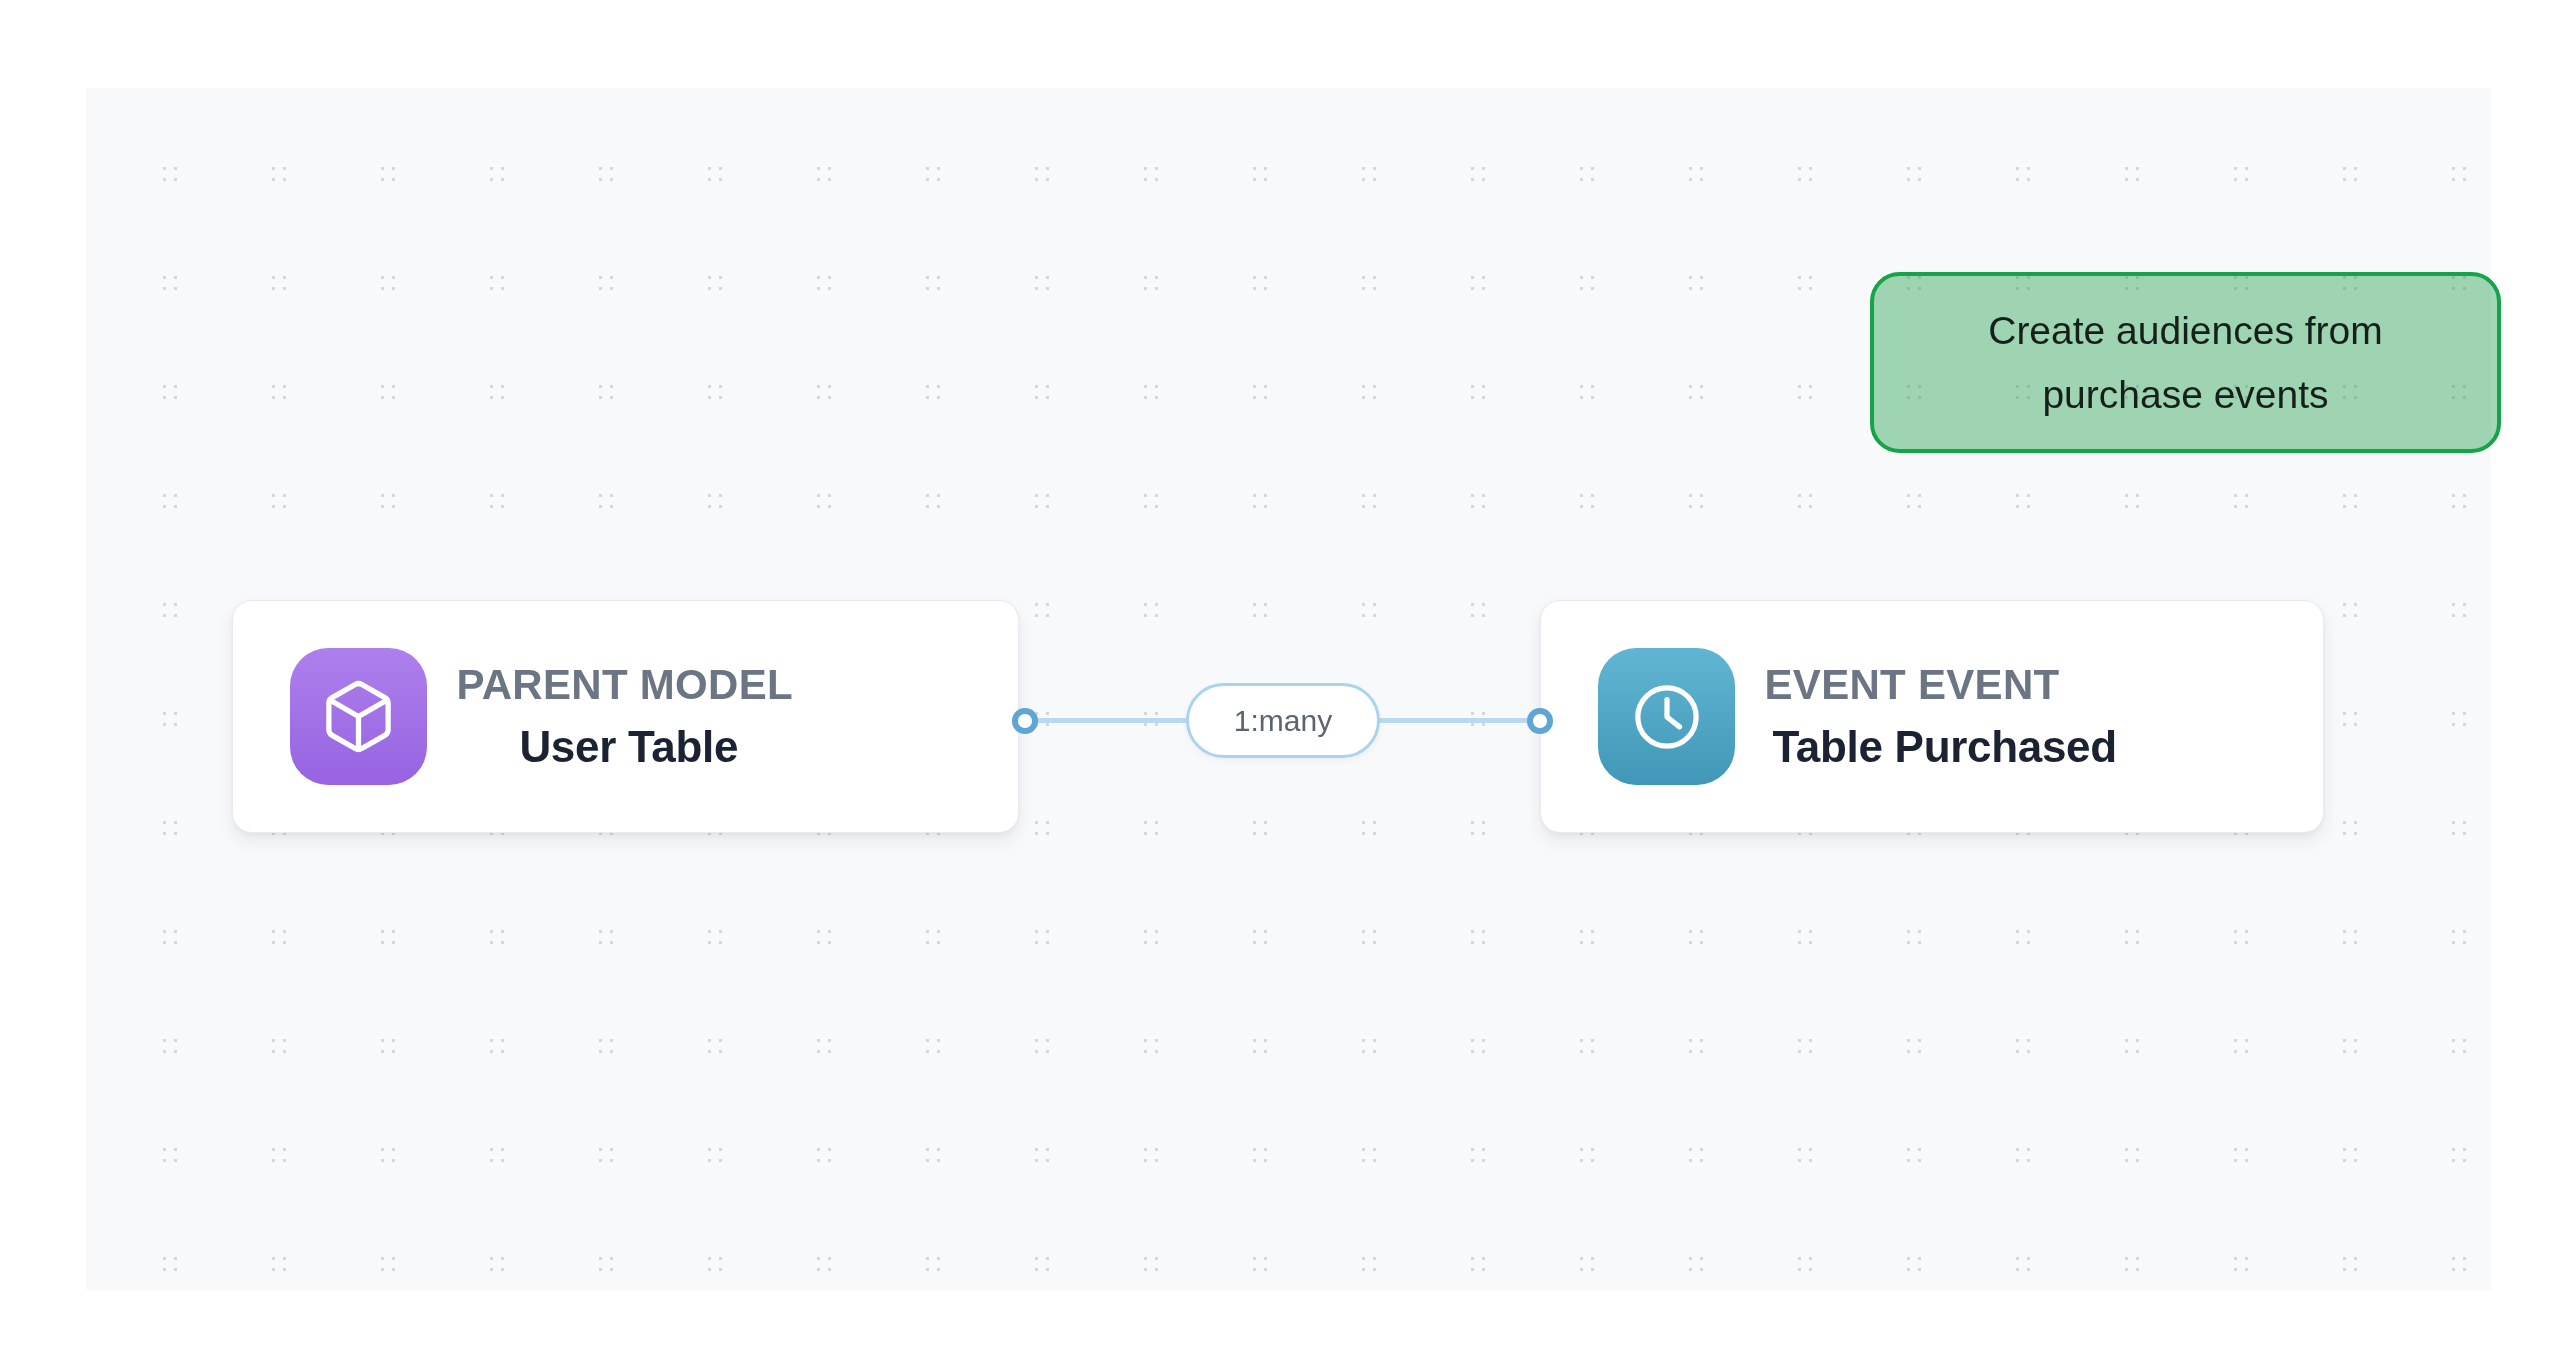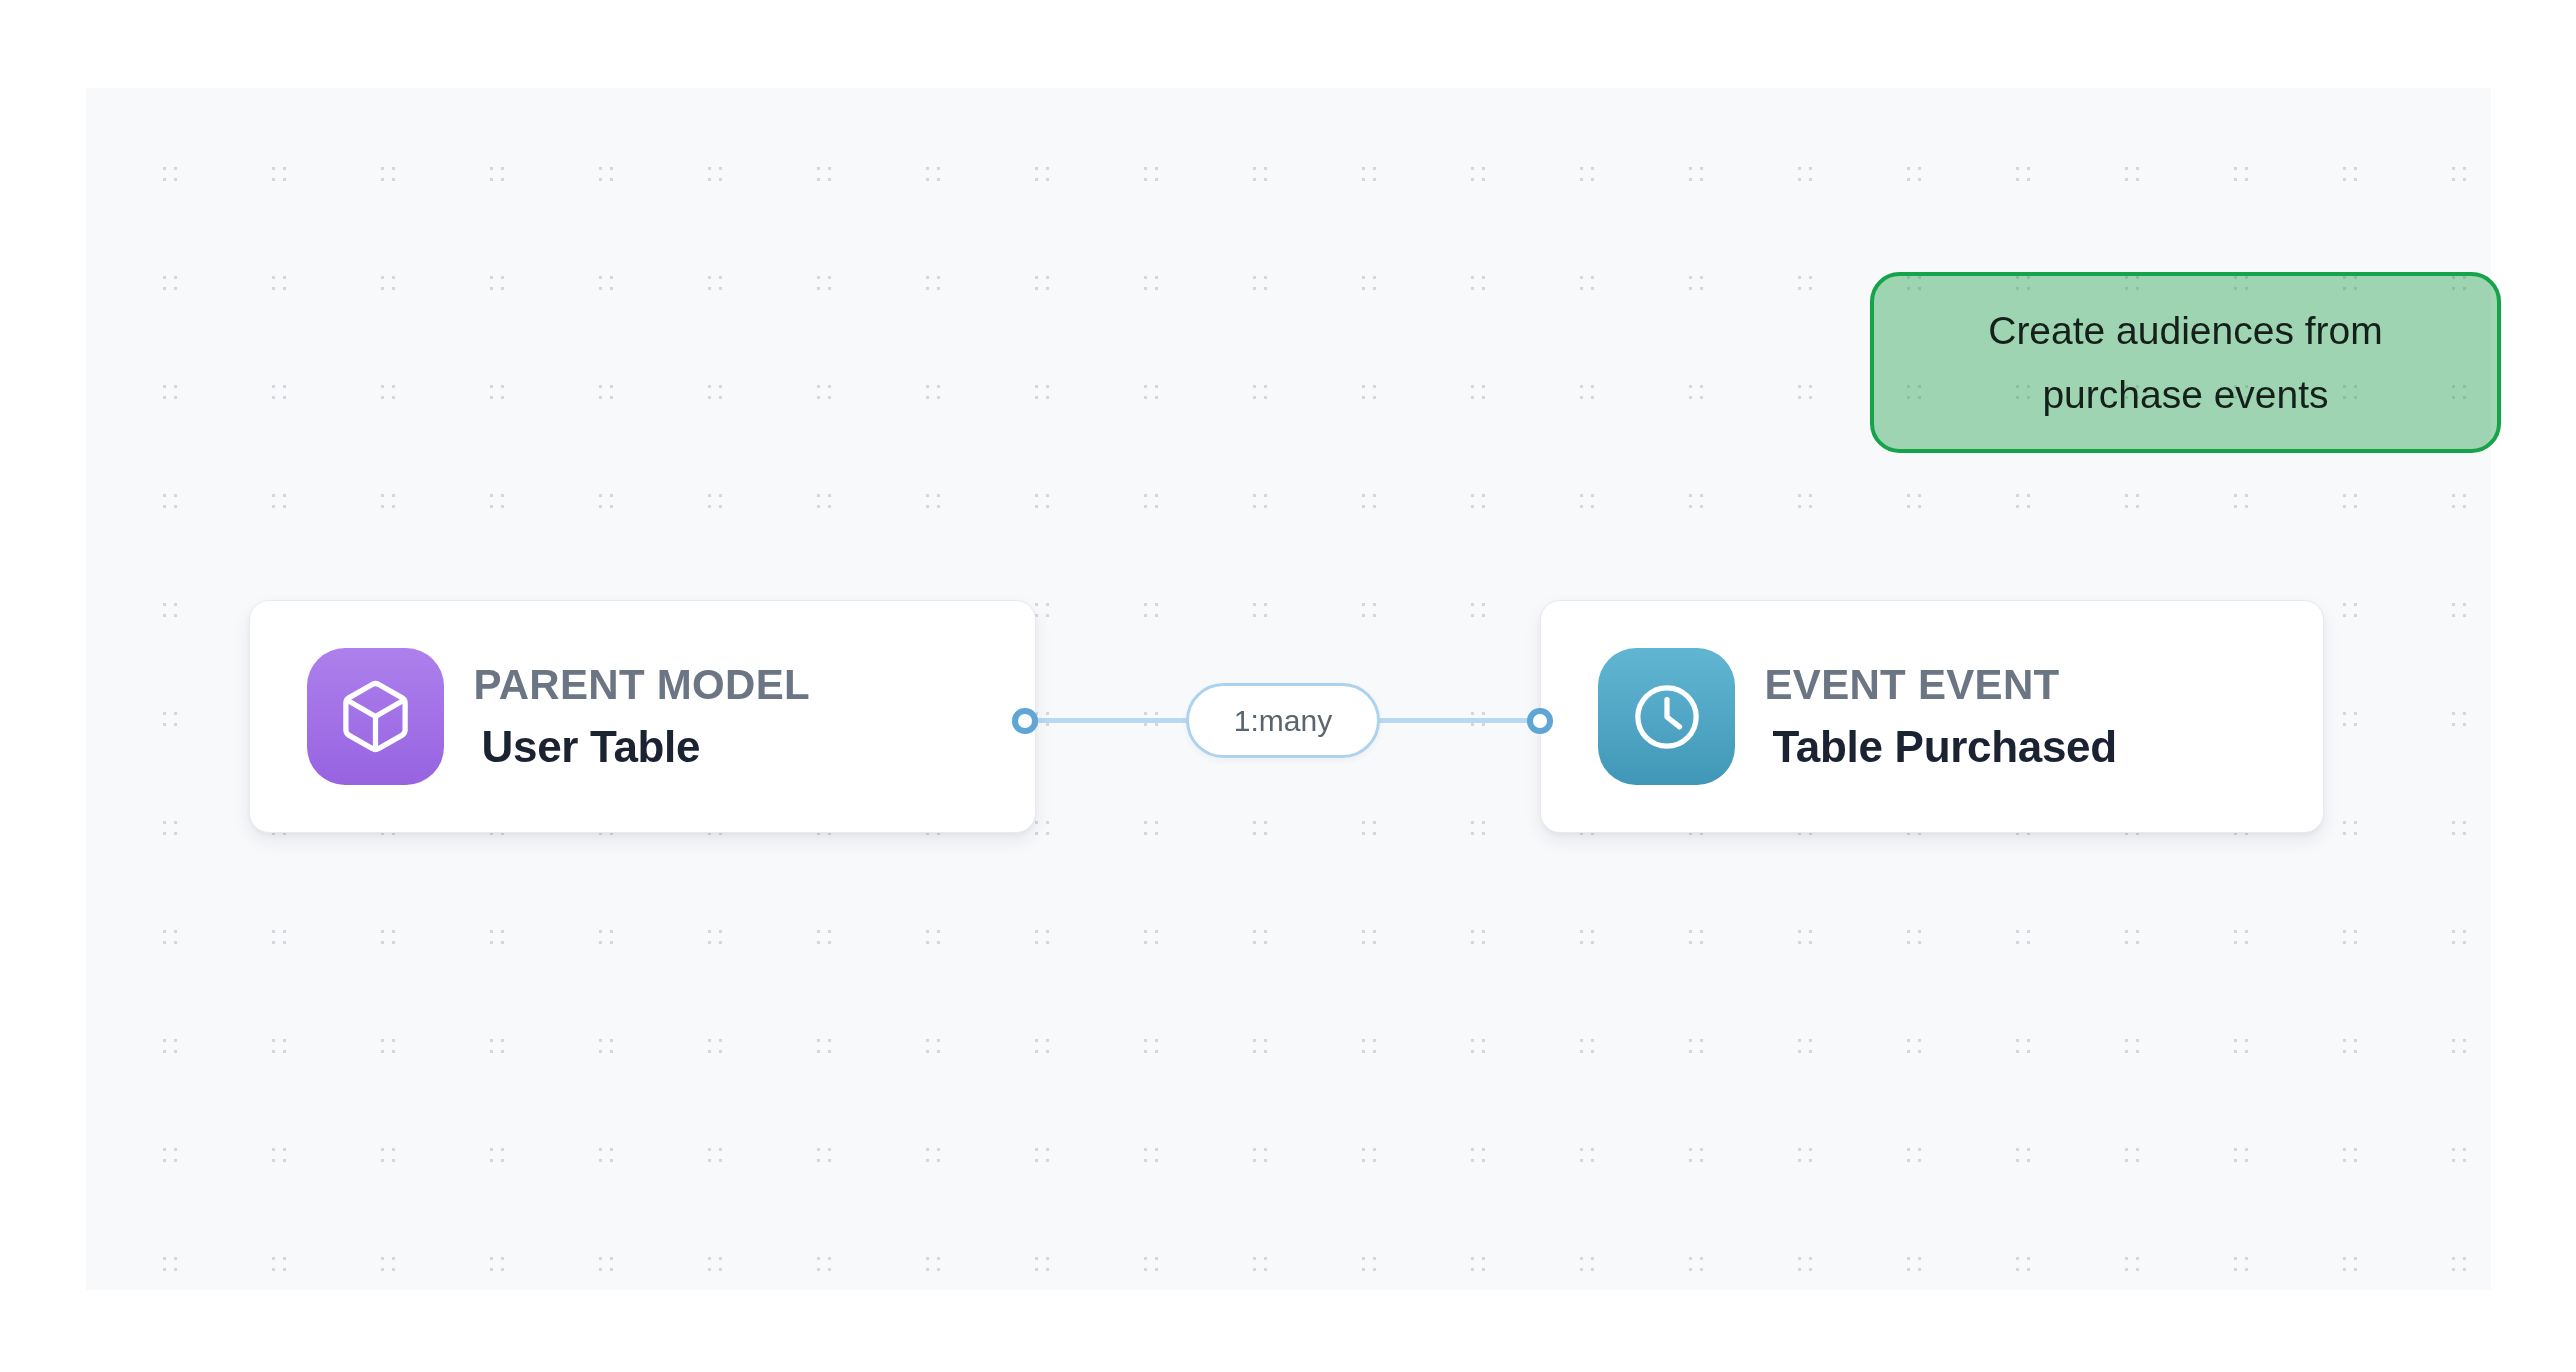--- a/index.html
+++ b/index.html
@@ -59,21 +59,21 @@
   }
 
   
   .node {
     position: absolute; top: 600px; height: 233px;
     background: #ffffff; border: 1.3px solid #e8eaef; border-radius: 20px;
     box-shadow: 0 8px 17.4px rgba(25,35,65,0.08), 0 2px 4px rgba(25,35,65,0.04);
     display: flex; align-items: center; gap: 29.5px; padding-left: 57px;
     z-index: 2;
   }
-  .node-parent { left: 249px;  width: 787px; }
+  .node-parent { left: 232px;  width: 787px; text-align: center; }
   .node-event  { left: 1540px; width: 784px; }
 
   .node-icon {
     width: 137px; height: 137px; border-radius: 38px; flex: 0 0 auto;
     display: flex; align-items: center; justify-content: center;
   }
   .node-icon.purple { background: linear-gradient(180deg, var(--purple-from), var(--purple-to)); }
   .node-icon.teal   { background: linear-gradient(180deg, var(--teal-from),   var(--teal-to));   }
   .node-icon svg { display: block; }
 

